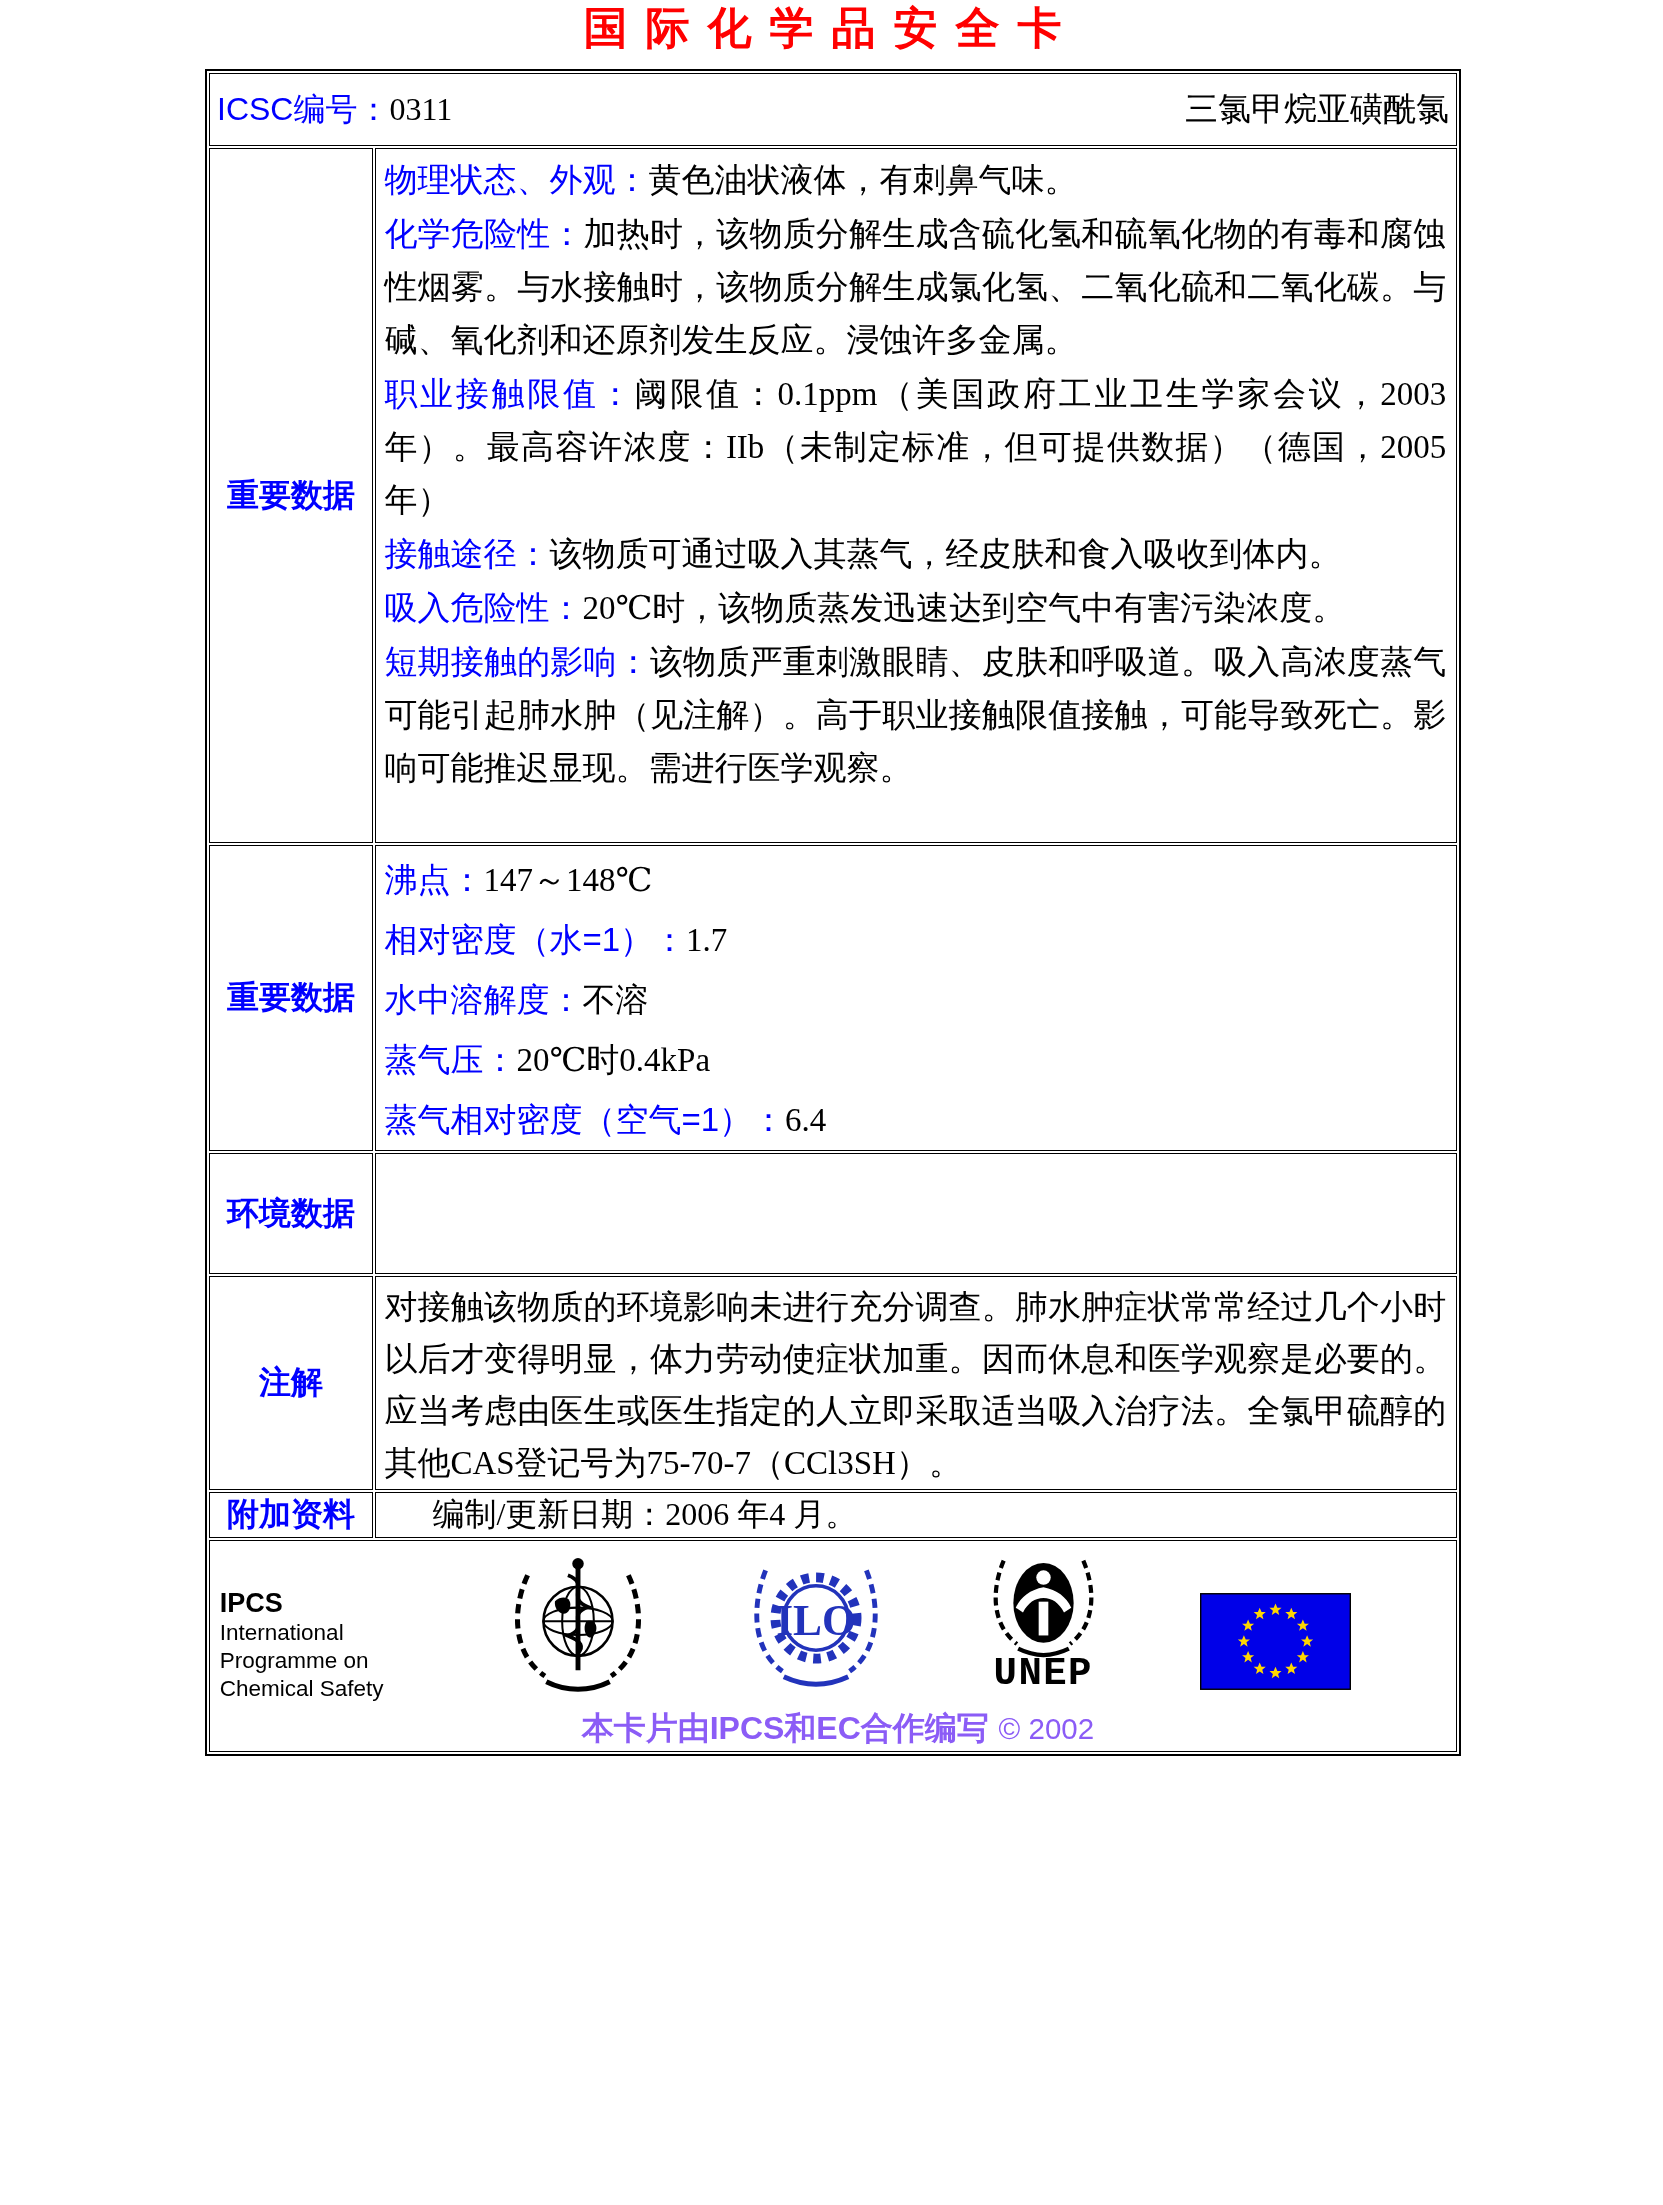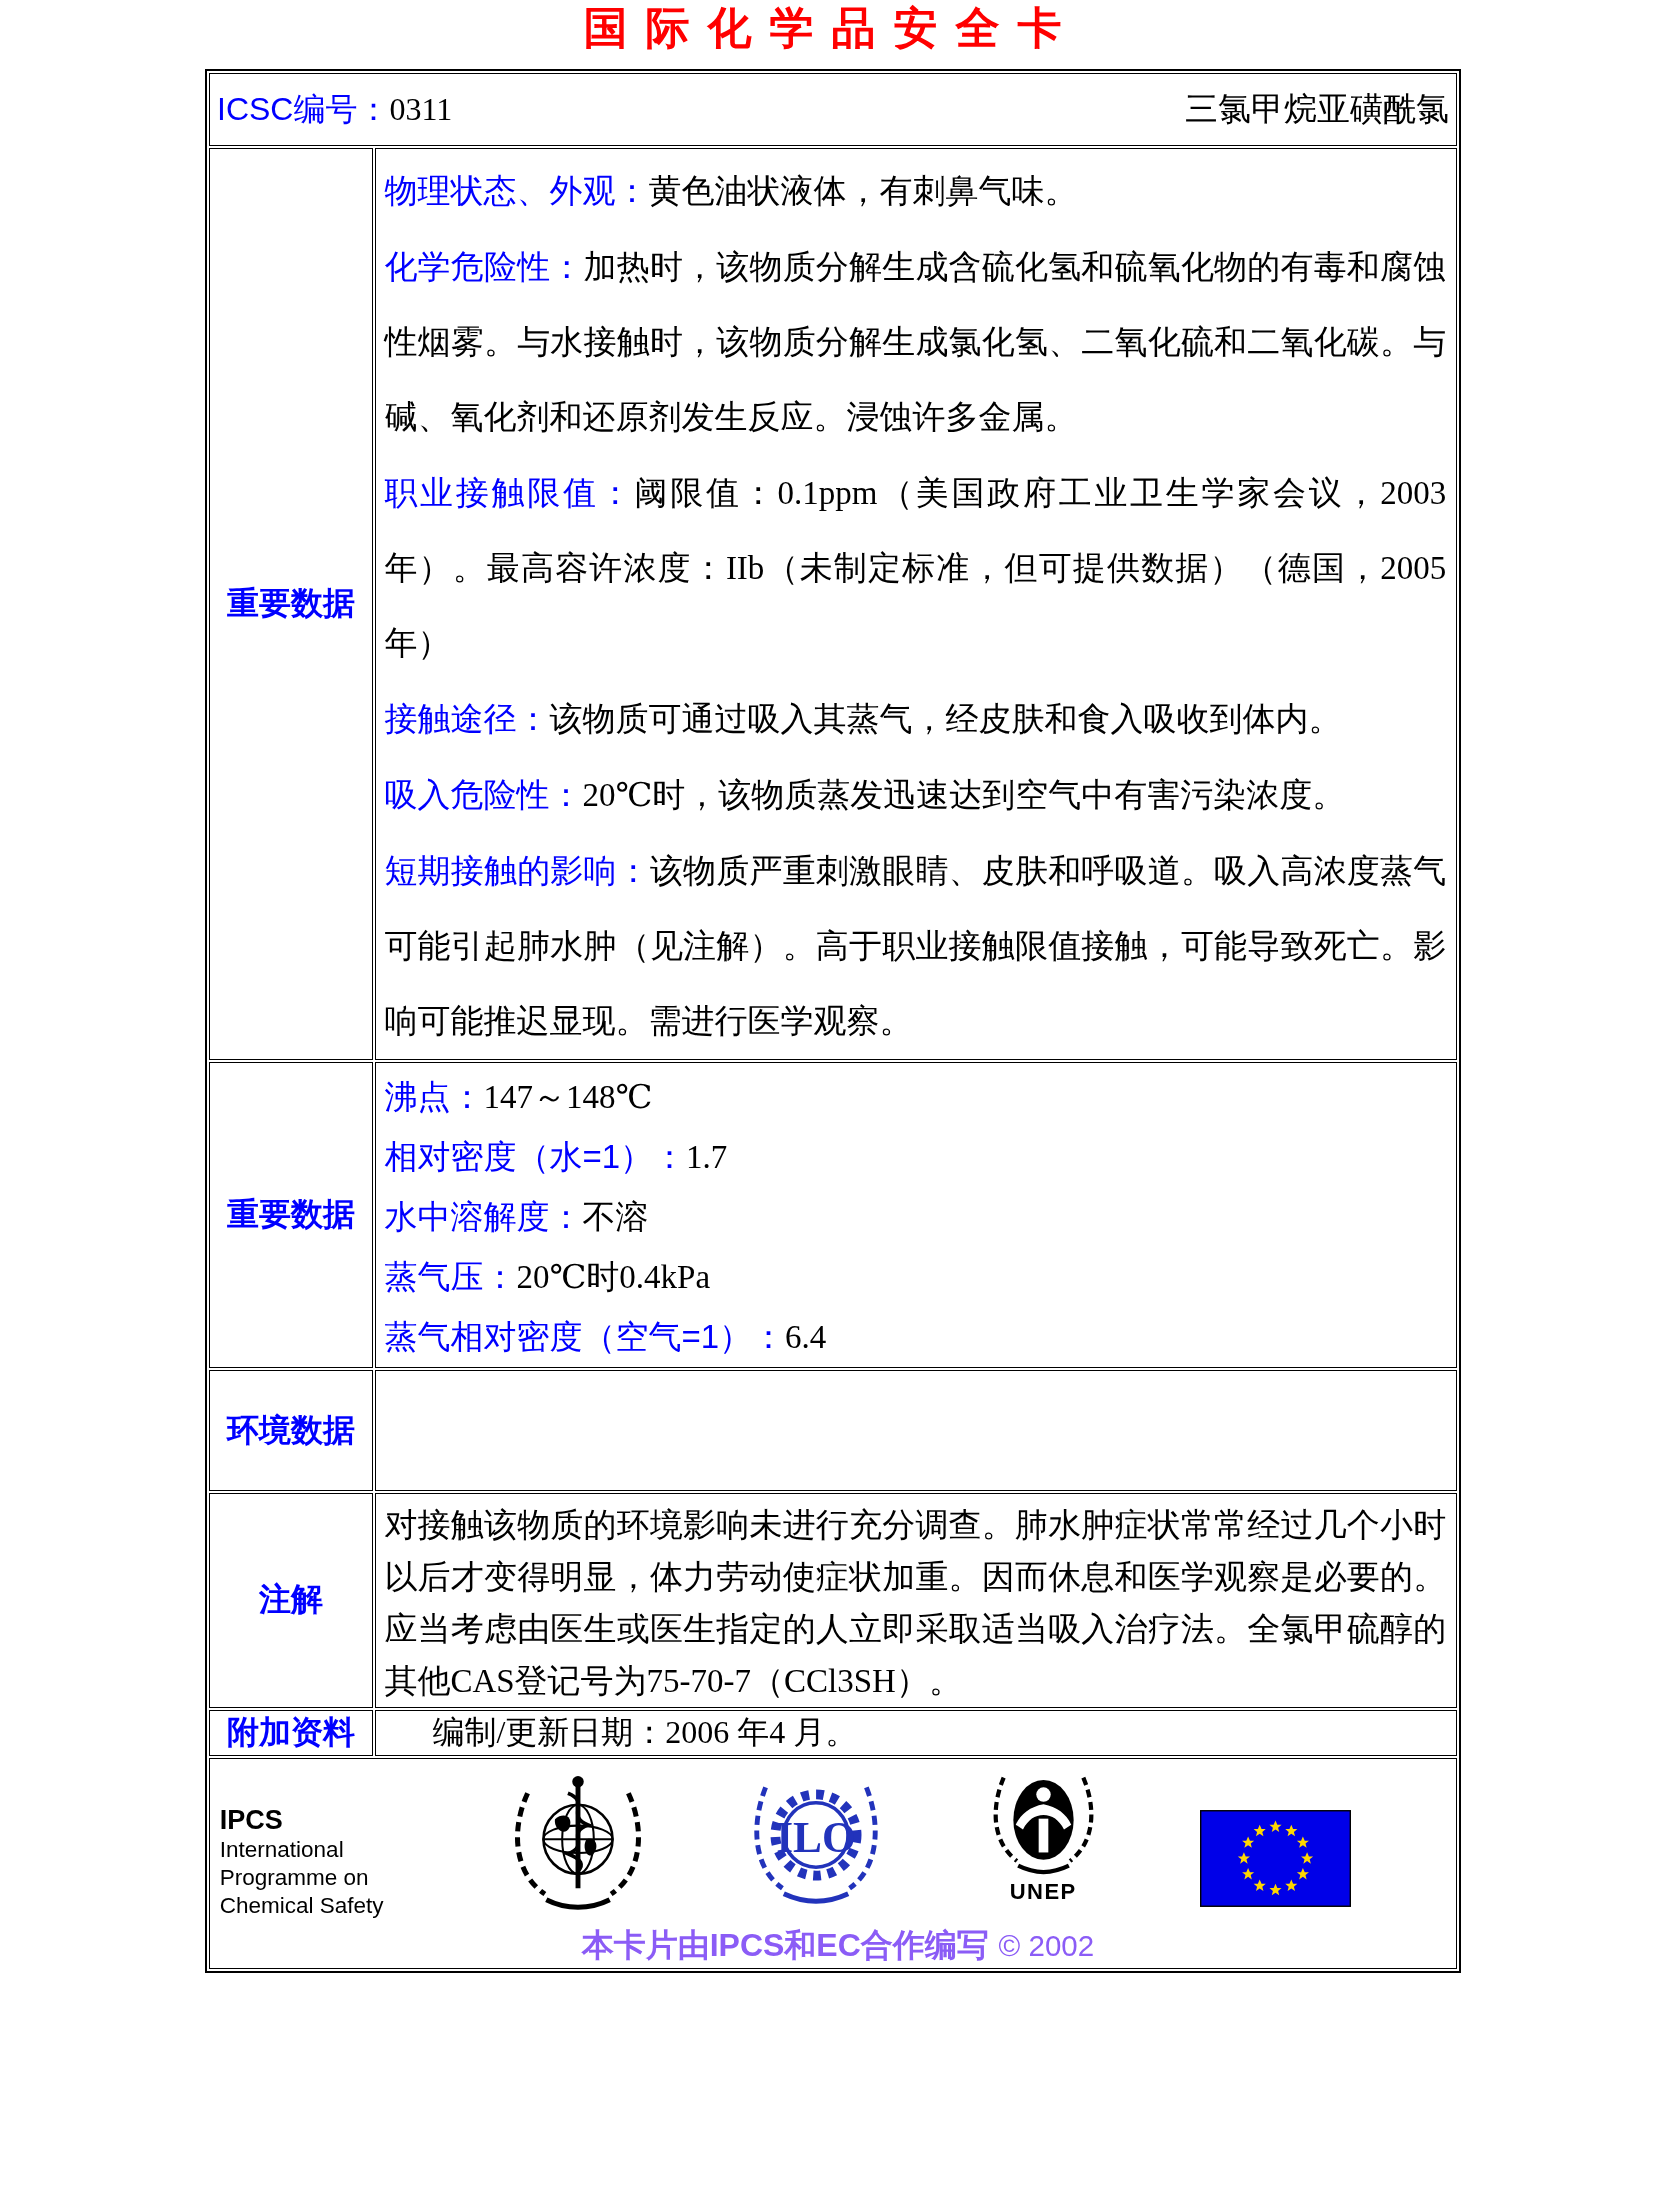--- a/index.html
+++ b/index.html
@@ -59,34 +59,34 @@
     font-size: 32px;
     padding: 0 2.8px;
   }
   
   td.content { padding: 4.2px 9.8px 0 8.4px; font-size: 33px; }
   td.h-important { height: 695px; }
   td.h-physical  { height: 298px; }
   td.h-env       { height: 121px; }
   td.h-notes     { height: 208px; }
   td.h-add       { height: 44px; vertical-align: middle; padding-top: 0; }
-  .flow p { line-height: 75px; text-align: justify; }
+  .flow p { line-height: 53px; text-align: justify; }
   .phys p { line-height: 59px; }
   .notes-text { line-height: 52px; text-align: justify; }
   .add-text { font-size: 32px; margin-left: 48px; }
   
   td.logos-cell { height: 202px; padding: 9.8px 0 0 9.8px; }
   .logo-row { display: flex; align-items: flex-start; padding-right: 105px; justify-content: space-between; }
   .ipcs-block { font-family: "Liberation Sans", "DejaVu Sans", sans-serif; padding-top: 7px; width: 190px; }
   .ipcs-acronym { font-size: 27px; font-weight: bold; line-height: 32px; margin-top: 29px; }
   .ipcs-line { font-size: 22.5px; line-height: 28px; }
   .who-wrap { margin-top: 4.2px; }
   .ilo-wrap { margin-top: 1.4px; }
   .unep-block { text-align: center; }
-  .unep-label { font-family: Liberation Sans, sans-serif; font-weight: bold; font-size: 22px; line-height: 31px; letter-spacing: 1.4px; margin-top: -5.6px; }
+  .unep-label { font-family: Liberation Mono, monospace; font-weight: bold; font-size: 39px; line-height: 31px; letter-spacing: 1.4px; margin-top: -5.6px; }
   .eu-wrap { margin-top: 42px; }
   .logos-caption {
     margin-top: 2.8px;
     text-align: center;
     color: #8b5cf6;
     font-weight: bold;
     font-family: "Liberation Sans", "DejaVu Sans", sans-serif;
     font-size: 32px;
   }
   .logos-caption .copy { font-weight: normal; font-size: 29.5px; margin-left: 9.8px; }

